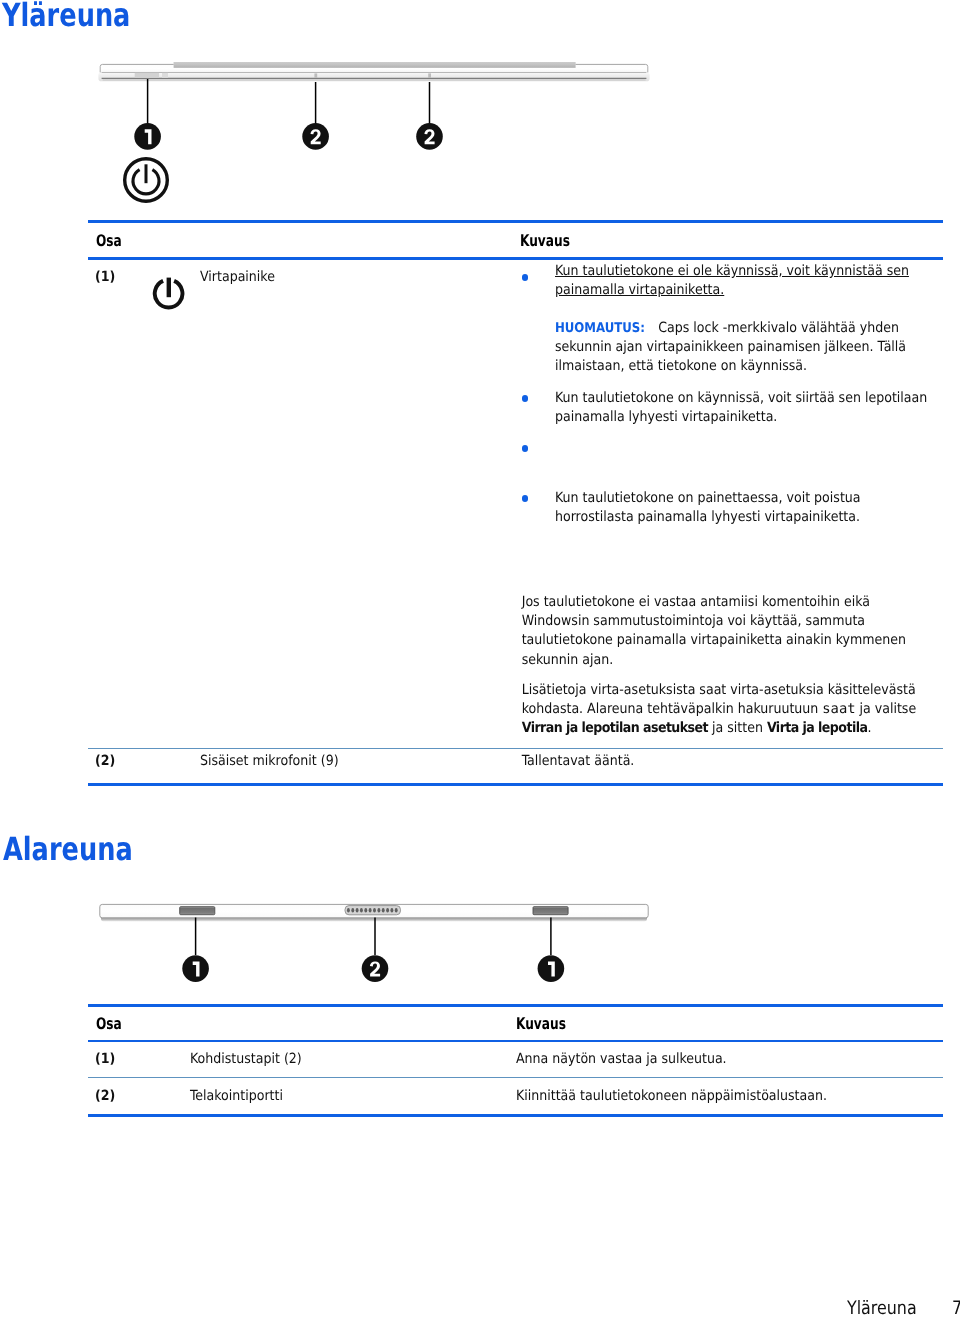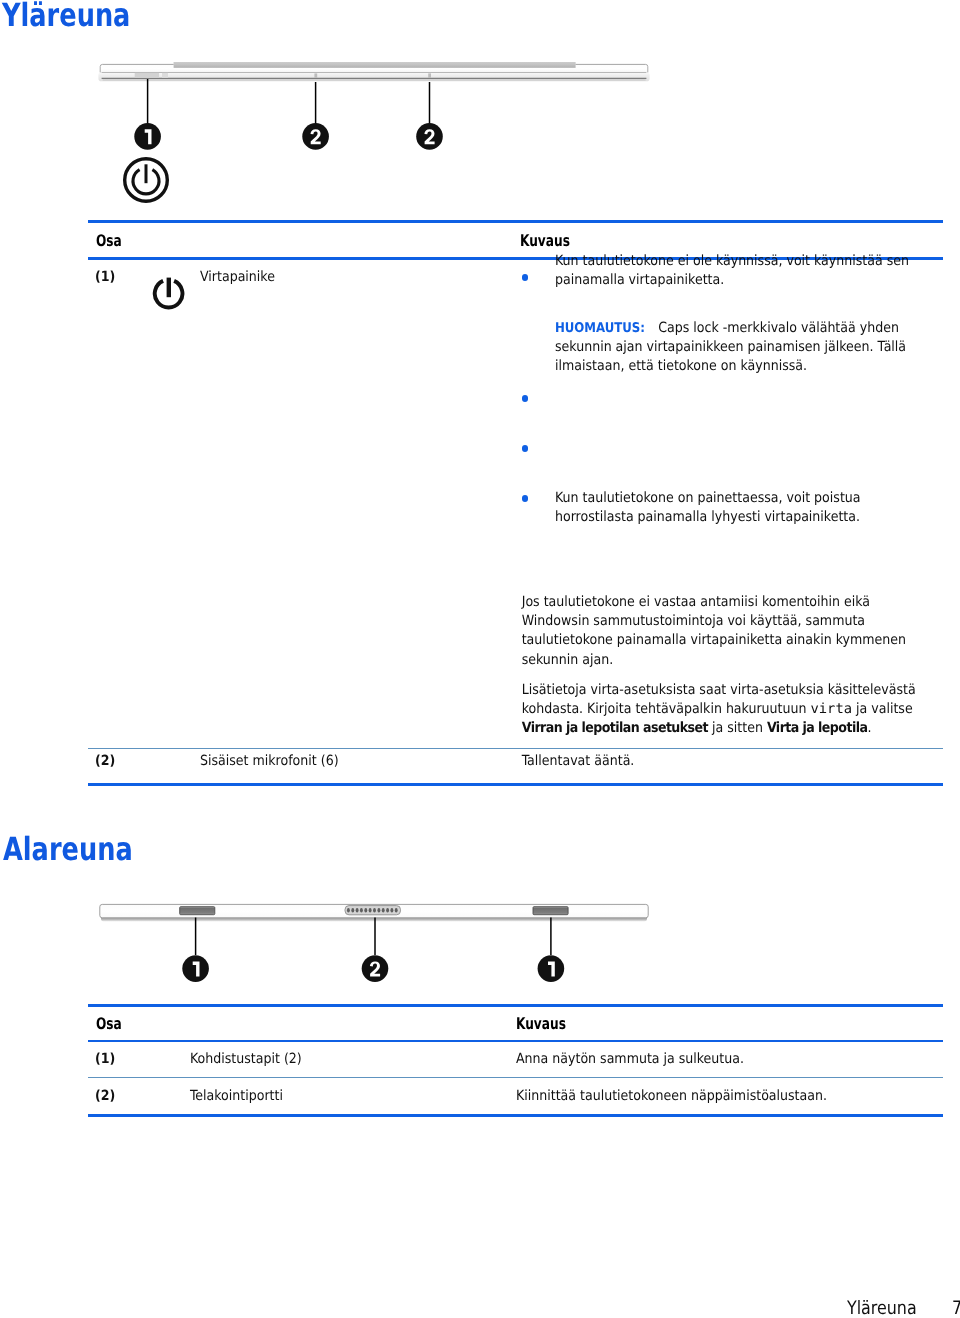--- a/index.html
+++ b/index.html
@@ -103,39 +103,40 @@
   <div class="rule" style="top:257.4px;height:2.2px;"></div>
 
   <div class="num" style="left:95px;top:268px;">(1)</div>
   <svg class="rowicon" width="36" height="38" viewBox="0 0 36 38" style="position:absolute;left:152px;top:274px;">
     <path d="M11.1 6.9 A13.85 13.85 0 1 0 22.1 6.9" fill="none" stroke="#111" stroke-width="3.9" stroke-linecap="butt"></path>
     <line x1="16.8" y1="3.6" x2="16.8" y2="23.2" stroke="#111" stroke-width="4.4" stroke-linecap="butt"></line>
   </svg>
   <div class="txt" style="left:200px;top:268px;">Virtapainike</div>
 
   <div class="bullet" style="left:521.7px;top:274px;"></div>
-  <div class="txt" style="left:555px;top:252px;width:380px;">Kun taulutietokone ei ole käynnissä, voit käynnistää sen painamalla virtapainiketta.</div>
+  <div class="txt" style="left:555px;top:262px;width:380px;text-decoration:underline;">Kun taulutietokone ei ole käynnissä, voit käynnistää sen painamalla virtapainiketta.</div>
 
   <div class="txt" style="left:555px;top:319px;width:380px;"><span class="blue">HUOMAUTUS:</span><span class="sp"> </span><span>Caps lock -merkkivalo välähtää yhden sekunnin ajan virtapainikkeen painamisen jälkeen. Tällä ilmaistaan, että tietokone on käynnissä.</span></div>
 
   <div class="bullet" style="left:521.7px;top:395px;"></div>
+  <div class="txt" style="left:555px;top:389px;width:380px;">Kun taulutietokone on käynnissä, voit siirtää sen lepotilaan painamalla lyhyesti virtapainiketta.</div>
 
   <div class="bullet" style="left:521.7px;top:445px;"></div>
 
   <div class="bullet" style="left:521.7px;top:495px;"></div>
   <div class="txt" style="left:555px;top:489px;width:380px;">Kun taulutietokone on painettaessa, voit poistua horrostilasta painamalla lyhyesti virtapainiketta.</div>
 
 
   <div class="txt" style="left:521.7px;top:593px;width:414px;">Jos taulutietokone ei vastaa antamiisi komentoihin eikä Windowsin sammutustoimintoja voi käyttää, sammuta taulutietokone painamalla virtapainiketta ainakin kymmenen sekunnin ajan.</div>
 
-  <div class="txt" style="left:521.7px;top:681px;width:414px;"><span>Lisätietoja virta-asetuksista saat virta-asetuksia käsittelevästä kohdasta. Kirjoita tehtäväpalkin hakuruutuun </span><span class="mono">virta</span><span> ja valitse </span><span class="b">Virran ja lepotilan asetukset</span><span> ja sitten </span><span class="b">Virta ja lepotila</span><span>.</span></div>
+  <div class="txt" style="left:521.7px;top:681px;width:414px;"><span>Lisätietoja virta-asetuksista saat virta-asetuksia käsittelevästä kohdasta. Alareuna tehtäväpalkin hakuruutuun </span><span class="mono">saat</span><span> ja valitse </span><span class="b">Virran ja lepotilan asetukset</span><span> ja sitten </span><span class="b">Virta ja lepotila</span><span>.</span></div>
 
   <div class="rule-sep" style="top:748px;"></div>
   <div class="num" style="left:95px;top:752px;">(2)</div>
-  <div class="txt" style="left:200px;top:752px;">Sisäiset mikrofonit (6)</div>
+  <div class="txt" style="left:200px;top:752px;">Sisäiset mikrofonit (9)</div>
   <div class="txt" style="left:521.7px;top:752px;">Tallentavat ääntä.</div>
   <div class="rule" style="top:782.5px;height:3px;"></div>
 
   <svg class="dev2" width="556" height="28" viewBox="0 0 556 28" style="position:absolute;left:98px;top:900px;">
     <defs>
       <linearGradient id="gB2" x1="0" y1="0" x2="0" y2="1">
         <stop offset="0" stop-color="#fbfbfb"></stop>
           <stop offset="0.5" stop-color="#ffffff"></stop>
         <stop offset="1" stop-color="#fafafa"></stop>
       </linearGradient>
@@ -193,21 +194,21 @@
       </g>
   </svg>
 
   <div class="rule" style="top:1004px;height:3.3px;"></div>
   <div class="hdr" style="left:96px;top:1015.5px;">Osa</div>
   <div class="hdr" style="left:516px;top:1015.5px;">Kuvaus</div>
   <div class="rule" style="top:1040px;height:2.2px;"></div>
 
   <div class="num" style="left:95px;top:1050px;">(1)</div>
   <div class="txt" style="left:190px;top:1050px;">Kohdistustapit (2)</div>
-  <div class="txt" style="left:516px;top:1050px;">Anna näytön sammuta ja sulkeutua.</div>
+  <div class="txt" style="left:516px;top:1050px;">Anna näytön vastaa ja sulkeutua.</div>
   <div class="rule-sep" style="top:1077px;"></div>
   <div class="num" style="left:95px;top:1086.5px;">(2)</div>
   <div class="txt" style="left:190px;top:1086.5px;">Telakointiportti</div>
   <div class="txt" style="left:516px;top:1086.5px;">Kiinnittää taulutietokoneen näppäimistöalustaan.</div>
   <div class="rule" style="top:1113.5px;height:3px;"></div>
 
   <div class="foot" style="left:847px;top:1300px;">Yläreuna</div>
   <div class="foot" style="left:951.5px;top:1300px;">7</div>
 </div>
 

